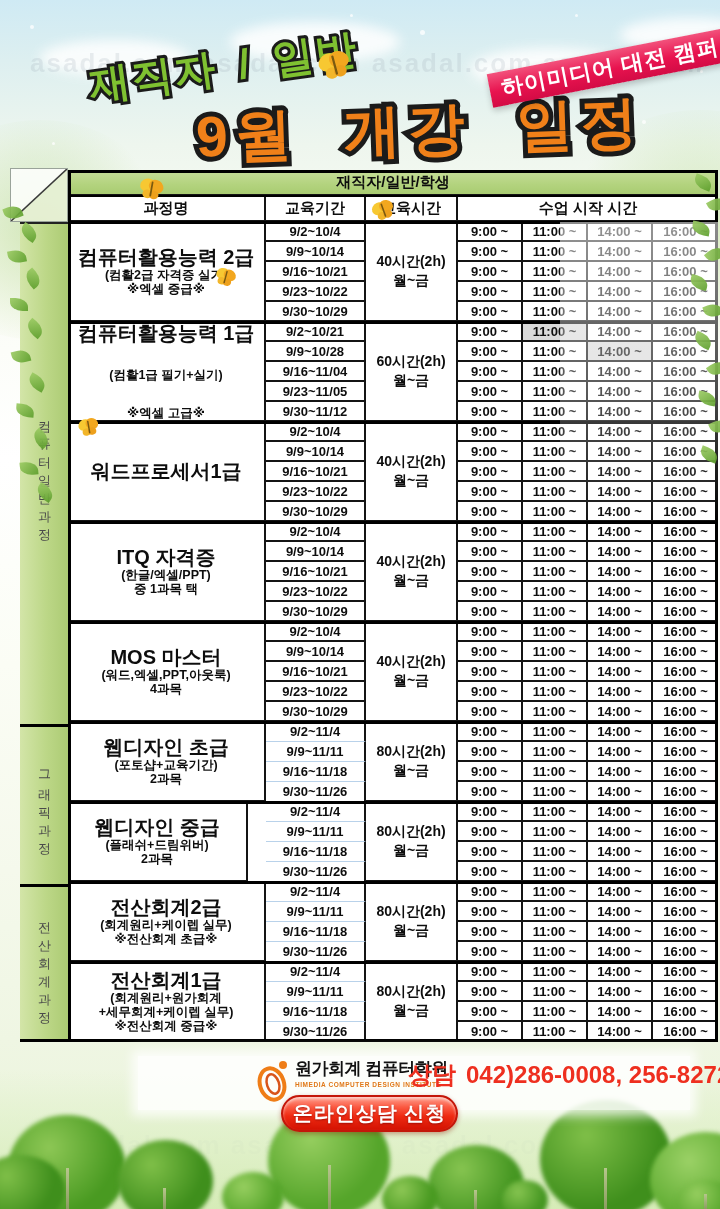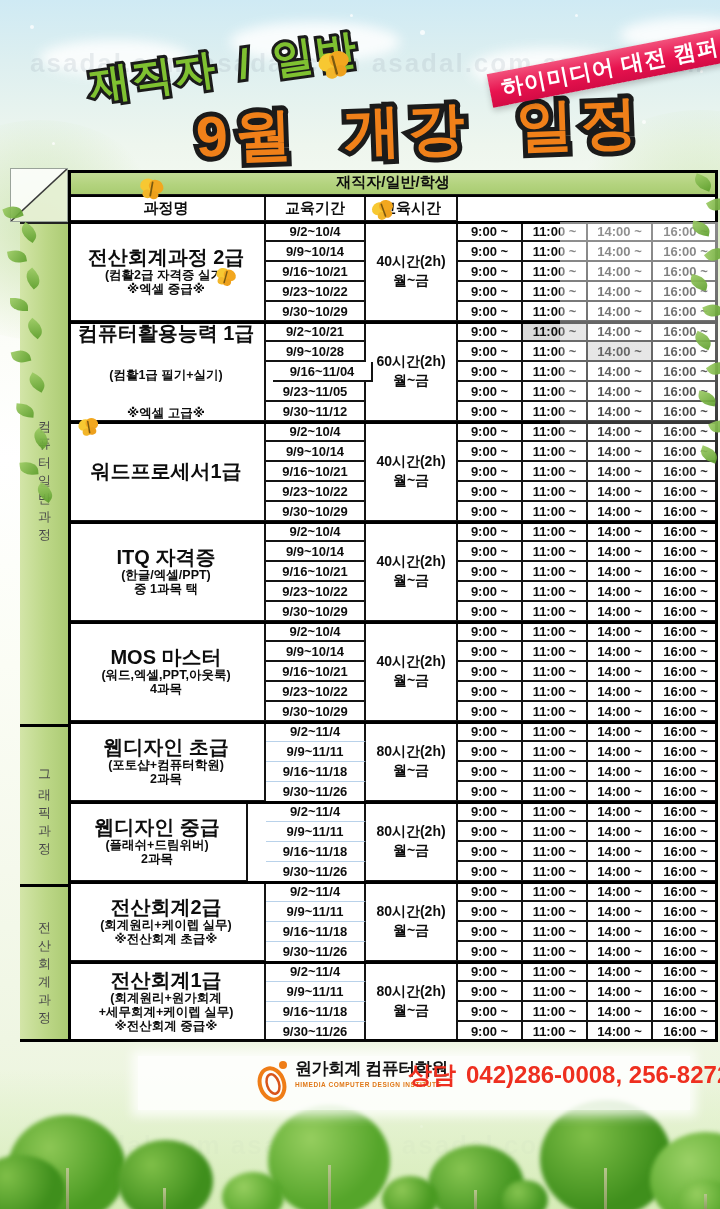--- a/index.html
+++ b/index.html
@@ -226,22 +226,23 @@
         <span>전산회계과정</span>
       </div>
     </div>
 
   <div class="tbl" id="tbl">
     <div class="outer"></div>
   <div class="cell h2" style="left: 0px; top: 26px; width: 198px; height: 26px;">과정명</div>
       <div class="cell h1 noright" style="left: 0px; top: 0px; width: 650px; height: 26px;">재직자/일반/학생</div>
       <div class="cell h2" style="left: 198px; top: 26px; width: 100px; height: 26px;">교육기간</div>
       <div class="cell h2" style="left: 298px; top: 26px; width: 92px; height: 26px;">교육시간</div>
+      <div class="cell h2 noright" style="left: 390px; top: 26px; width: 260px; height: 26px;">수업 시작 시간</div>
       <div class="cell name-cell" style="left: 0px; top: 52px; width: 198px; height: 100px;">
-        <div class="course-name">전산회계과정 2급</div>
+        <div class="course-name">컴퓨터활용능력 2급</div>
         <div class="course-sub">(컴활2급 자격증 실기)</div>
         <div class="course-sub">※엑셀 중급※</div>
       </div>
       <div class="cell hours-cell" style="left: 298px; top: 52px; width: 92px; height: 100px;">
         <div>40시간(2h)</div>
         <div>월~금</div>
       </div>
       <div class="cell period-cell" style="left: 198px; top: 52px; width: 100px; height: 20px;">9/2~10/4</div>
       <div class="cell time-cell" style="left: 390px; top: 52px; width: 65px; height: 20px;">9:00 ~</div>
       <div class="cell time-cell" style="left: 455px; top: 52px; width: 65px; height: 20px;">11:00 ~</div>
@@ -279,21 +280,21 @@
       <div class="cell period-cell" style="left: 198px; top: 152px; width: 100px; height: 20px;">9/2~10/21</div>
       <div class="cell time-cell" style="left: 390px; top: 152px; width: 65px; height: 20px;">9:00 ~</div>
       <div class="cell time-cell hl" style="left: 455px; top: 152px; width: 65px; height: 20px;">11:00 ~</div>
       <div class="cell time-cell" style="left: 520px; top: 152px; width: 65px; height: 20px;">14:00 ~</div>
       <div class="cell time-cell noright" style="left: 585px; top: 152px; width: 65px; height: 20px;">16:00 ~</div>
       <div class="cell period-cell" style="left: 198px; top: 172px; width: 100px; height: 20px;">9/9~10/28</div>
       <div class="cell time-cell" style="left: 390px; top: 172px; width: 65px; height: 20px;">9:00 ~</div>
       <div class="cell time-cell" style="left: 455px; top: 172px; width: 65px; height: 20px;">11:00 ~</div>
       <div class="cell time-cell hl" style="left: 520px; top: 172px; width: 65px; height: 20px;">14:00 ~</div>
       <div class="cell time-cell noright" style="left: 585px; top: 172px; width: 65px; height: 20px;">16:00 ~</div>
-      <div class="cell period-cell" style="left: 198px; top: 192px; width: 100px; height: 20px; margin-left: 7px;">9/16~11/04</div>
+      <div class="cell period-cell" style="left: 198px; top: 192px; width: 100px; height: 20px;">9/16~11/04</div>
       <div class="cell time-cell" style="left: 390px; top: 192px; width: 65px; height: 20px;">9:00 ~</div>
       <div class="cell time-cell" style="left: 455px; top: 192px; width: 65px; height: 20px;">11:00 ~</div>
       <div class="cell time-cell" style="left: 520px; top: 192px; width: 65px; height: 20px;">14:00 ~</div>
       <div class="cell time-cell noright" style="left: 585px; top: 192px; width: 65px; height: 20px;">16:00 ~</div>
       <div class="cell period-cell" style="left: 198px; top: 212px; width: 100px; height: 20px;">9/23~11/05</div>
       <div class="cell time-cell" style="left: 390px; top: 212px; width: 65px; height: 20px;">9:00 ~</div>
       <div class="cell time-cell" style="left: 455px; top: 212px; width: 65px; height: 20px;">11:00 ~</div>
       <div class="cell time-cell" style="left: 520px; top: 212px; width: 65px; height: 20px;">14:00 ~</div>
       <div class="cell time-cell noright" style="left: 585px; top: 212px; width: 65px; height: 20px;">16:00 ~</div>
       <div class="cell period-cell" style="left: 198px; top: 232px; width: 100px; height: 20px;">9/30~11/12</div>
@@ -396,21 +397,21 @@
       <div class="cell time-cell" style="left: 455px; top: 512px; width: 65px; height: 20px;">11:00 ~</div>
       <div class="cell time-cell" style="left: 520px; top: 512px; width: 65px; height: 20px;">14:00 ~</div>
       <div class="cell time-cell noright" style="left: 585px; top: 512px; width: 65px; height: 20px;">16:00 ~</div>
       <div class="cell period-cell" style="left: 198px; top: 532px; width: 100px; height: 20px;">9/30~10/29</div>
       <div class="cell time-cell" style="left: 390px; top: 532px; width: 65px; height: 20px;">9:00 ~</div>
       <div class="cell time-cell" style="left: 455px; top: 532px; width: 65px; height: 20px;">11:00 ~</div>
       <div class="cell time-cell" style="left: 520px; top: 532px; width: 65px; height: 20px;">14:00 ~</div>
       <div class="cell time-cell noright" style="left: 585px; top: 532px; width: 65px; height: 20px;">16:00 ~</div>
       <div class="cell name-cell" style="left: 0px; top: 552px; width: 198px; height: 80px;">
         <div class="course-name">웹디자인 초급</div>
-        <div class="course-sub">(포토샵+컴퓨터학원)</div>
+        <div class="course-sub">(포토샵+교육기간)</div>
         <div class="course-sub">2과목</div>
       </div>
       <div class="cell hours-cell" style="left: 298px; top: 552px; width: 92px; height: 80px;">
         <div>80시간(2h)</div>
         <div>월~금</div>
       </div>
       <div class="cell period-cell blue" style="left: 198px; top: 552px; width: 100px; height: 20px;">9/2~11/4</div>
       <div class="cell time-cell" style="left: 390px; top: 552px; width: 65px; height: 20px;">9:00 ~</div>
       <div class="cell time-cell" style="left: 455px; top: 552px; width: 65px; height: 20px;">11:00 ~</div>
       <div class="cell time-cell" style="left: 520px; top: 552px; width: 65px; height: 20px;">14:00 ~</div>
@@ -542,14 +543,17 @@
       </svg>
     </span>
     <span class="logo-text">
       <div class="logo-kr">원가회계 컴퓨터학원</div>
       <div class="logo-en">HIMEDIA COMPUTER DESIGN INSTITUTE</div>
     </span>
   </div>
   <div class="phone">
     <span>상담</span><span class="num">042)286-0008, 256-8272</span>
   </div>
+  <button class="consult-btn">
+    <span>온라인상담 신청</span>
+  </button>
 
 </div>
 
 </body></html>

